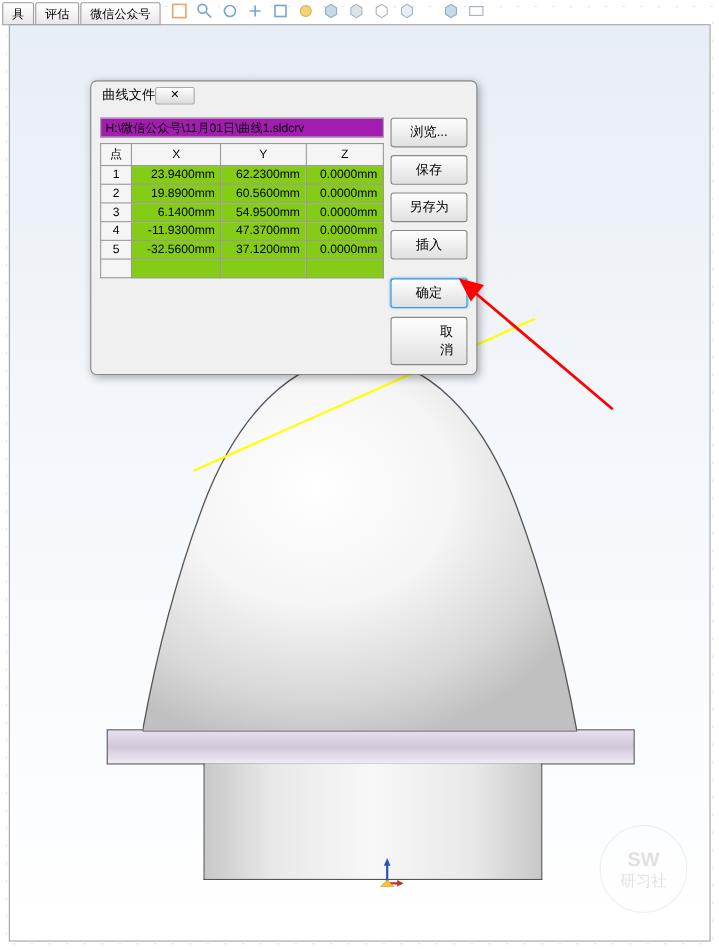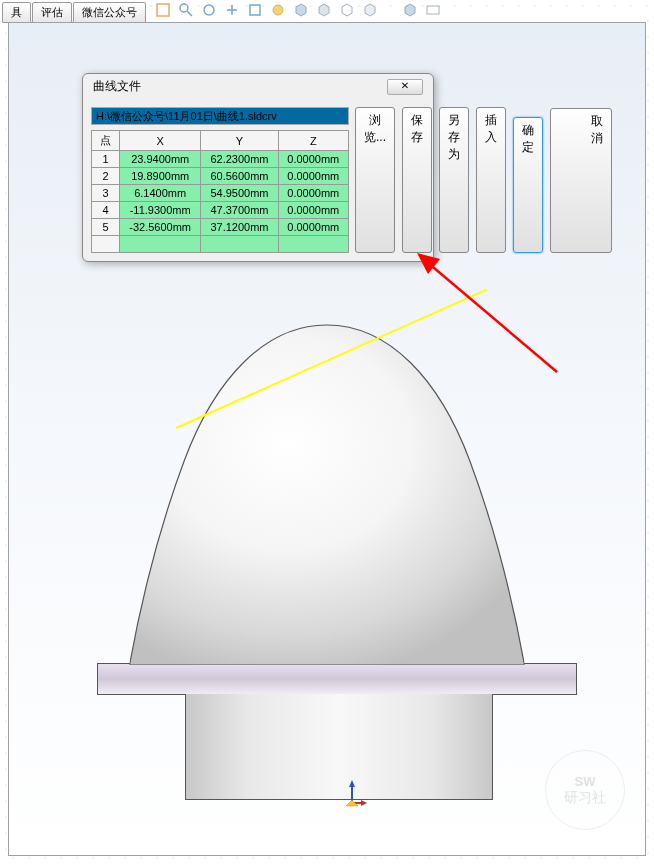--- a/index.html
+++ b/index.html
@@ -84,21 +84,20 @@
       width: 352px;
       background: #f0f0f0;
       border: 1px solid #888;
       border-radius: 6px;
       box-shadow: 2px 2px 8px rgba(0,0,0,0.3);
     }
     .dialog-title {
       padding: 4px 10px;
       font-size: 12px;
       display: flex;
-      justify-content: space-between;
       align-items: center;
     }
     .close-btn {
       width: 36px;
       height: 16px;
       border: 1px solid #aaa;
       border-radius: 2px;
       background: linear-gradient(#fff, #ddd);
       font-size: 10px;
       text-align: center;
@@ -110,52 +109,52 @@
       display: flex;
       gap: 6px;
     }
     .dialog-left {
       flex: 1;
     }
     .file-input {
       width: 100%;
       padding: 2px 4px;
       border: 1px solid #aaa;
-      background: #0369a1;
+      background: #a21caf;
       font-size: 11px;
       margin-bottom: 5px;
       font-family: inherit;
     }
     .data-table {
       border-collapse: collapse;
       width: 100%;
       background: #fff;
     }
     .data-table th,
     .data-table td {
       border: 1px solid #999;
       padding: 2px 5px;
       font-size: 11px;
-      text-align: center;
+      text-align: right;
       height: 17px;
-      background: #86efac;
+      background: #84cc16;
     }
     .data-table th {
       font-weight: normal;
       background: #f5f5f5;
       text-align: center;
     }
     .data-table td:first-child {
       text-align: center;
       background: #f5f5f5;
       width: 28px;
     }
     .dialog-buttons {
       display: flex;
-      flex-direction: row;
+      flex-direction: column;
       gap: 7px;
       width: 70px;
     }
     .dlg-btn {
       padding: 4px 8px;
       border: 1px solid #888;
       border-radius: 3px;
       background: linear-gradient(#fefefe, #e0e0e0);
       font-size: 12px;
       cursor: pointer;
@@ -240,21 +239,21 @@
       border-radius: 50%;
       border: 1px solid rgba(200,200,200,0.3);
       display: flex;
       flex-direction: column;
       align-items: center;
       justify-content: center;
       color: rgba(180,180,180,0.4);
       font-size: 14px;
     }
     .watermark .sw {
-      font-size: 13px;
+      font-size: 18px;
       font-weight: bold;
     }
   </style>
 </head>
 <body>
 
 <svg class="stamp-border">
   <rect x="6" y="6" width="642" height="852" fill="none" stroke="#ccc" stroke-width="0.5" stroke-dasharray="2,14" stroke-linecap="round"></rect>
 </svg>
 

